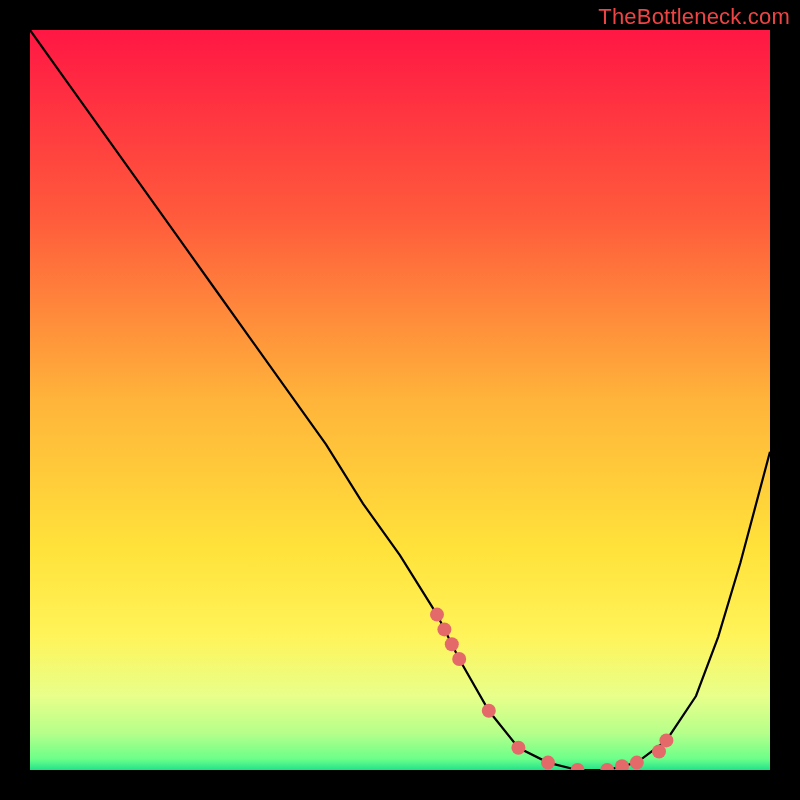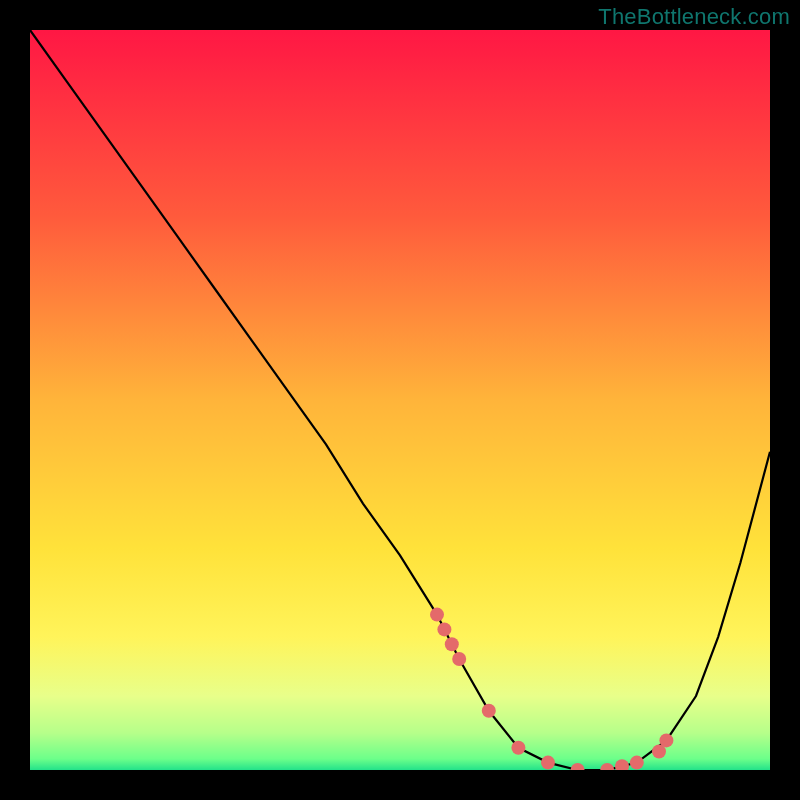--- a/index.html
+++ b/index.html
@@ -14,21 +14,21 @@
   .stage {
     position: relative;
     width: 800px;
     height: 800px;
     background: #000;
   }
   .watermark {
     position: absolute;
     top: 4px;
     right: 10px;
-    color: #0f766e;
+    color: #ef4444;
     font-size: 22px;
     font-weight: 500;
     letter-spacing: 0.2px;
     z-index: 50;
     user-select: none;
   }
   .plot {
     position: absolute;
     left: 30px;
     top: 30px;

